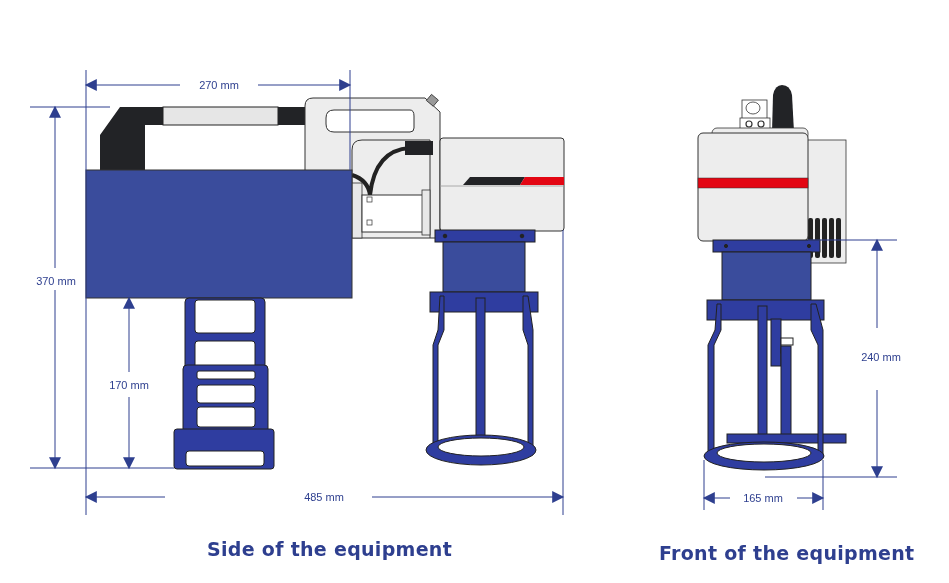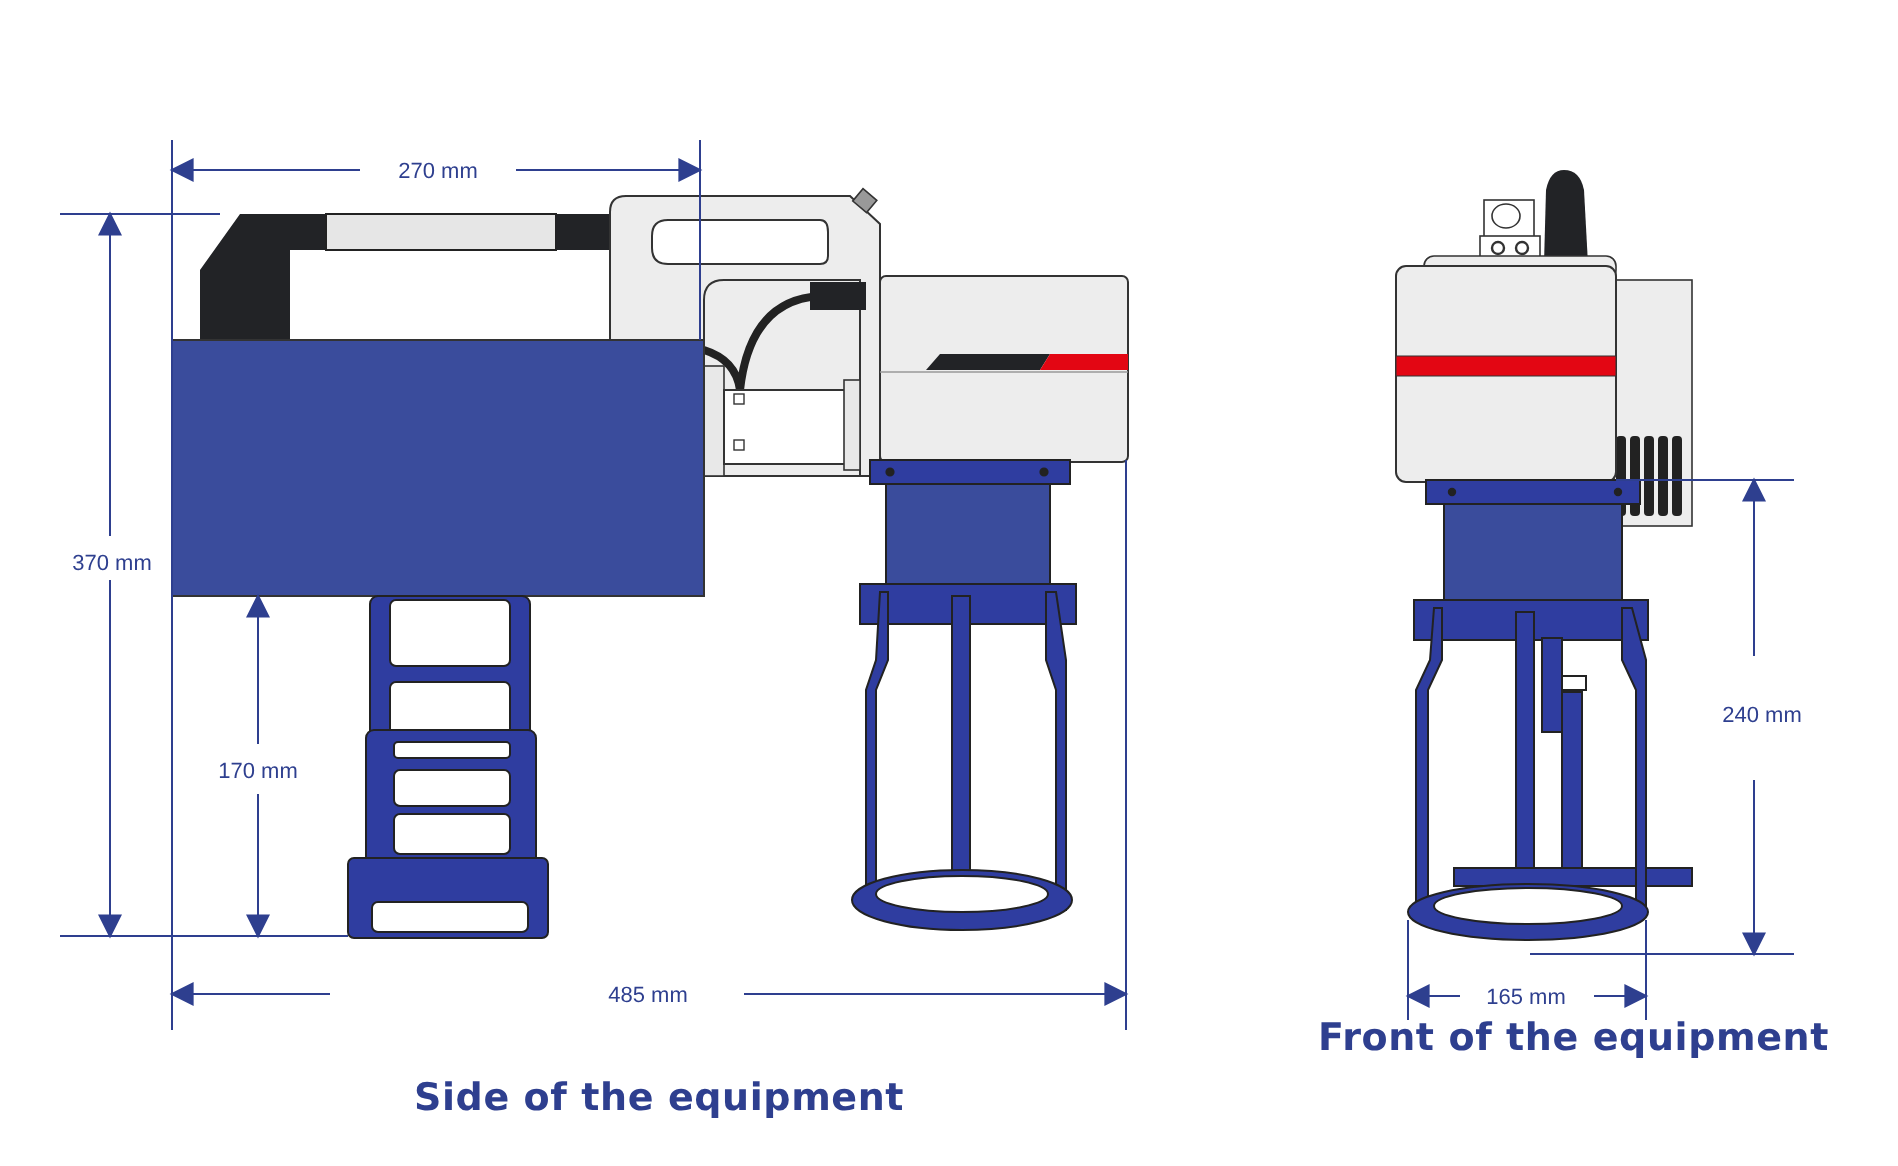--- a/index.html
+++ b/index.html
@@ -151,13 +151,13 @@
     <line x1="704" y1="460" x2="704" y2="510"></line>
     <line x1="823" y1="460" x2="823" y2="510"></line>
     <line x1="704" y1="498" x2="730" y2="498" marker-start="url(#arr)"></line>
     <line x1="797" y1="498" x2="823" y2="498" marker-end="url(#arr)"></line>
   </g>
   <text class="dim-text" x="881" y="361" text-anchor="middle">240 mm</text>
   <text class="dim-text" x="763" y="502" text-anchor="middle">165 mm</text>
 </svg>
 
 <div class="caption" style="left:207px; top:538px;">Side of the equipment</div>
-<div class="caption" style="left:659px; top:508px;">Front of the equipment</div>
+<div class="caption" style="left:659px; top:542px;">Front of the equipment</div>
 
 </body></html>

